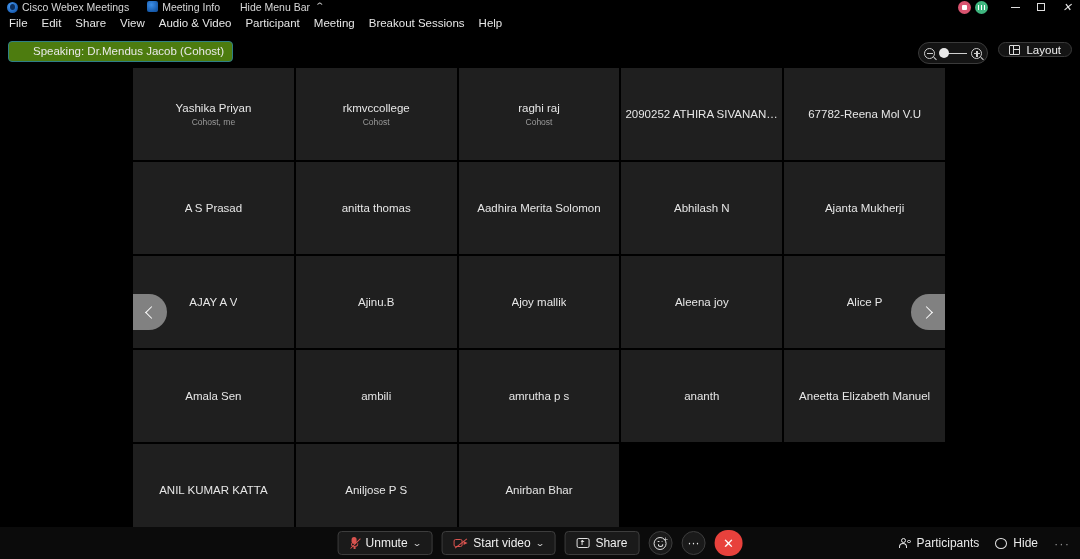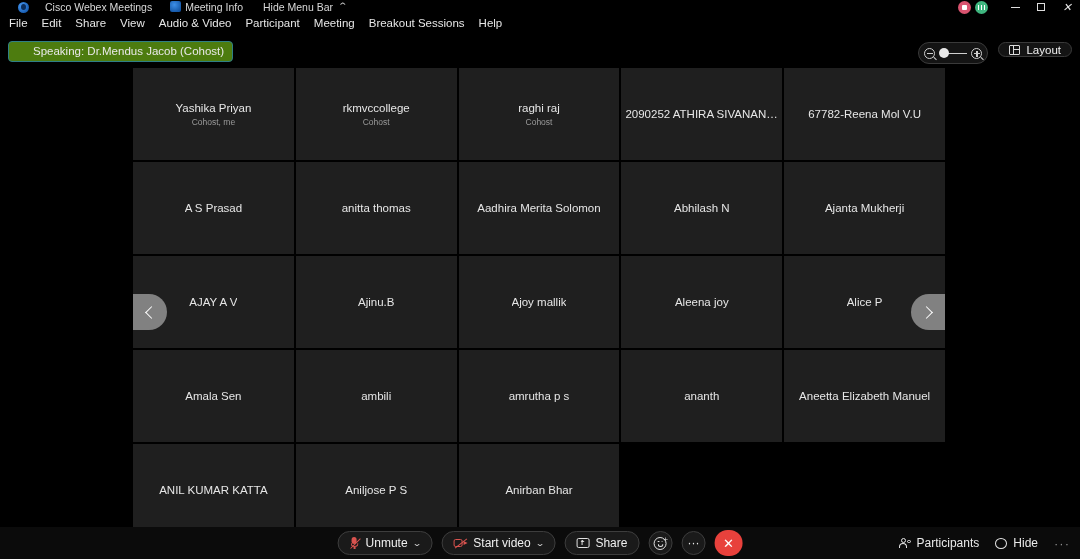--- a/index.html
+++ b/index.html
@@ -16,21 +16,21 @@
   }
 
   
   .titlebar {
     position: absolute; top: 0; left: 0; width: 1080px; height: 14px;
     background: #000;
     display: flex; align-items: center;
     font-size: 10.5px; color: #d8d8d8;
     white-space: nowrap;
   }
-  .tb-app { display: flex; align-items: center; gap: 16px; margin-left: 18px; }
+  .tb-app { display: flex; align-items: center; gap: 4px; margin-left: 7px; }
   .webex-logo {
     width: 11px; height: 11px; border-radius: 50%;
     background: radial-gradient(circle at 35% 35%, #4a9cf5 0%, #1a5fb4 70%, #0d3b77 100%);
     position: relative; flex: 0 0 auto;
   }
   .webex-logo::after{
     content:""; position:absolute; left:3px; top:2.5px; width:5px; height:6px;
     border-radius:50%; background:#0a2d5c;
   }
   .tb-info { display: flex; gap: 4px; margin-left: 18px; }
@@ -215,21 +215,21 @@
   .bottombar {
     position: absolute; left: 0; bottom: 0; width: 1080px; height: 32px;
     background: #0b0b0b;
     display: flex; align-items: center;
   }
   .bb-center {
     position: absolute; left: 50%; transform: translateX(-50%);
     display: flex; align-items: center; gap: 9px;
   }
   .pillbtn {
-    height: 24px; border: 1px solid #3d3d3d; border-radius: 12px;
+    height: 24px; border: 1px solid #3d3d3d; border-radius: 4px;
     background: #1a1a1a; color: #f0f0f0; font-size: 12px;
     display: flex; align-items: center; gap: 6px;
     padding: 0 11px; white-space: nowrap;
   }
   .roundbtn {
     width: 24px; height: 24px; border: 1px solid #3d3d3d; border-radius: 50%;
     background: #1a1a1a; color: #e8e8e8; font-size: 12px;
     display: flex; align-items: center; justify-content: center;
   }
   .leavebtn {

